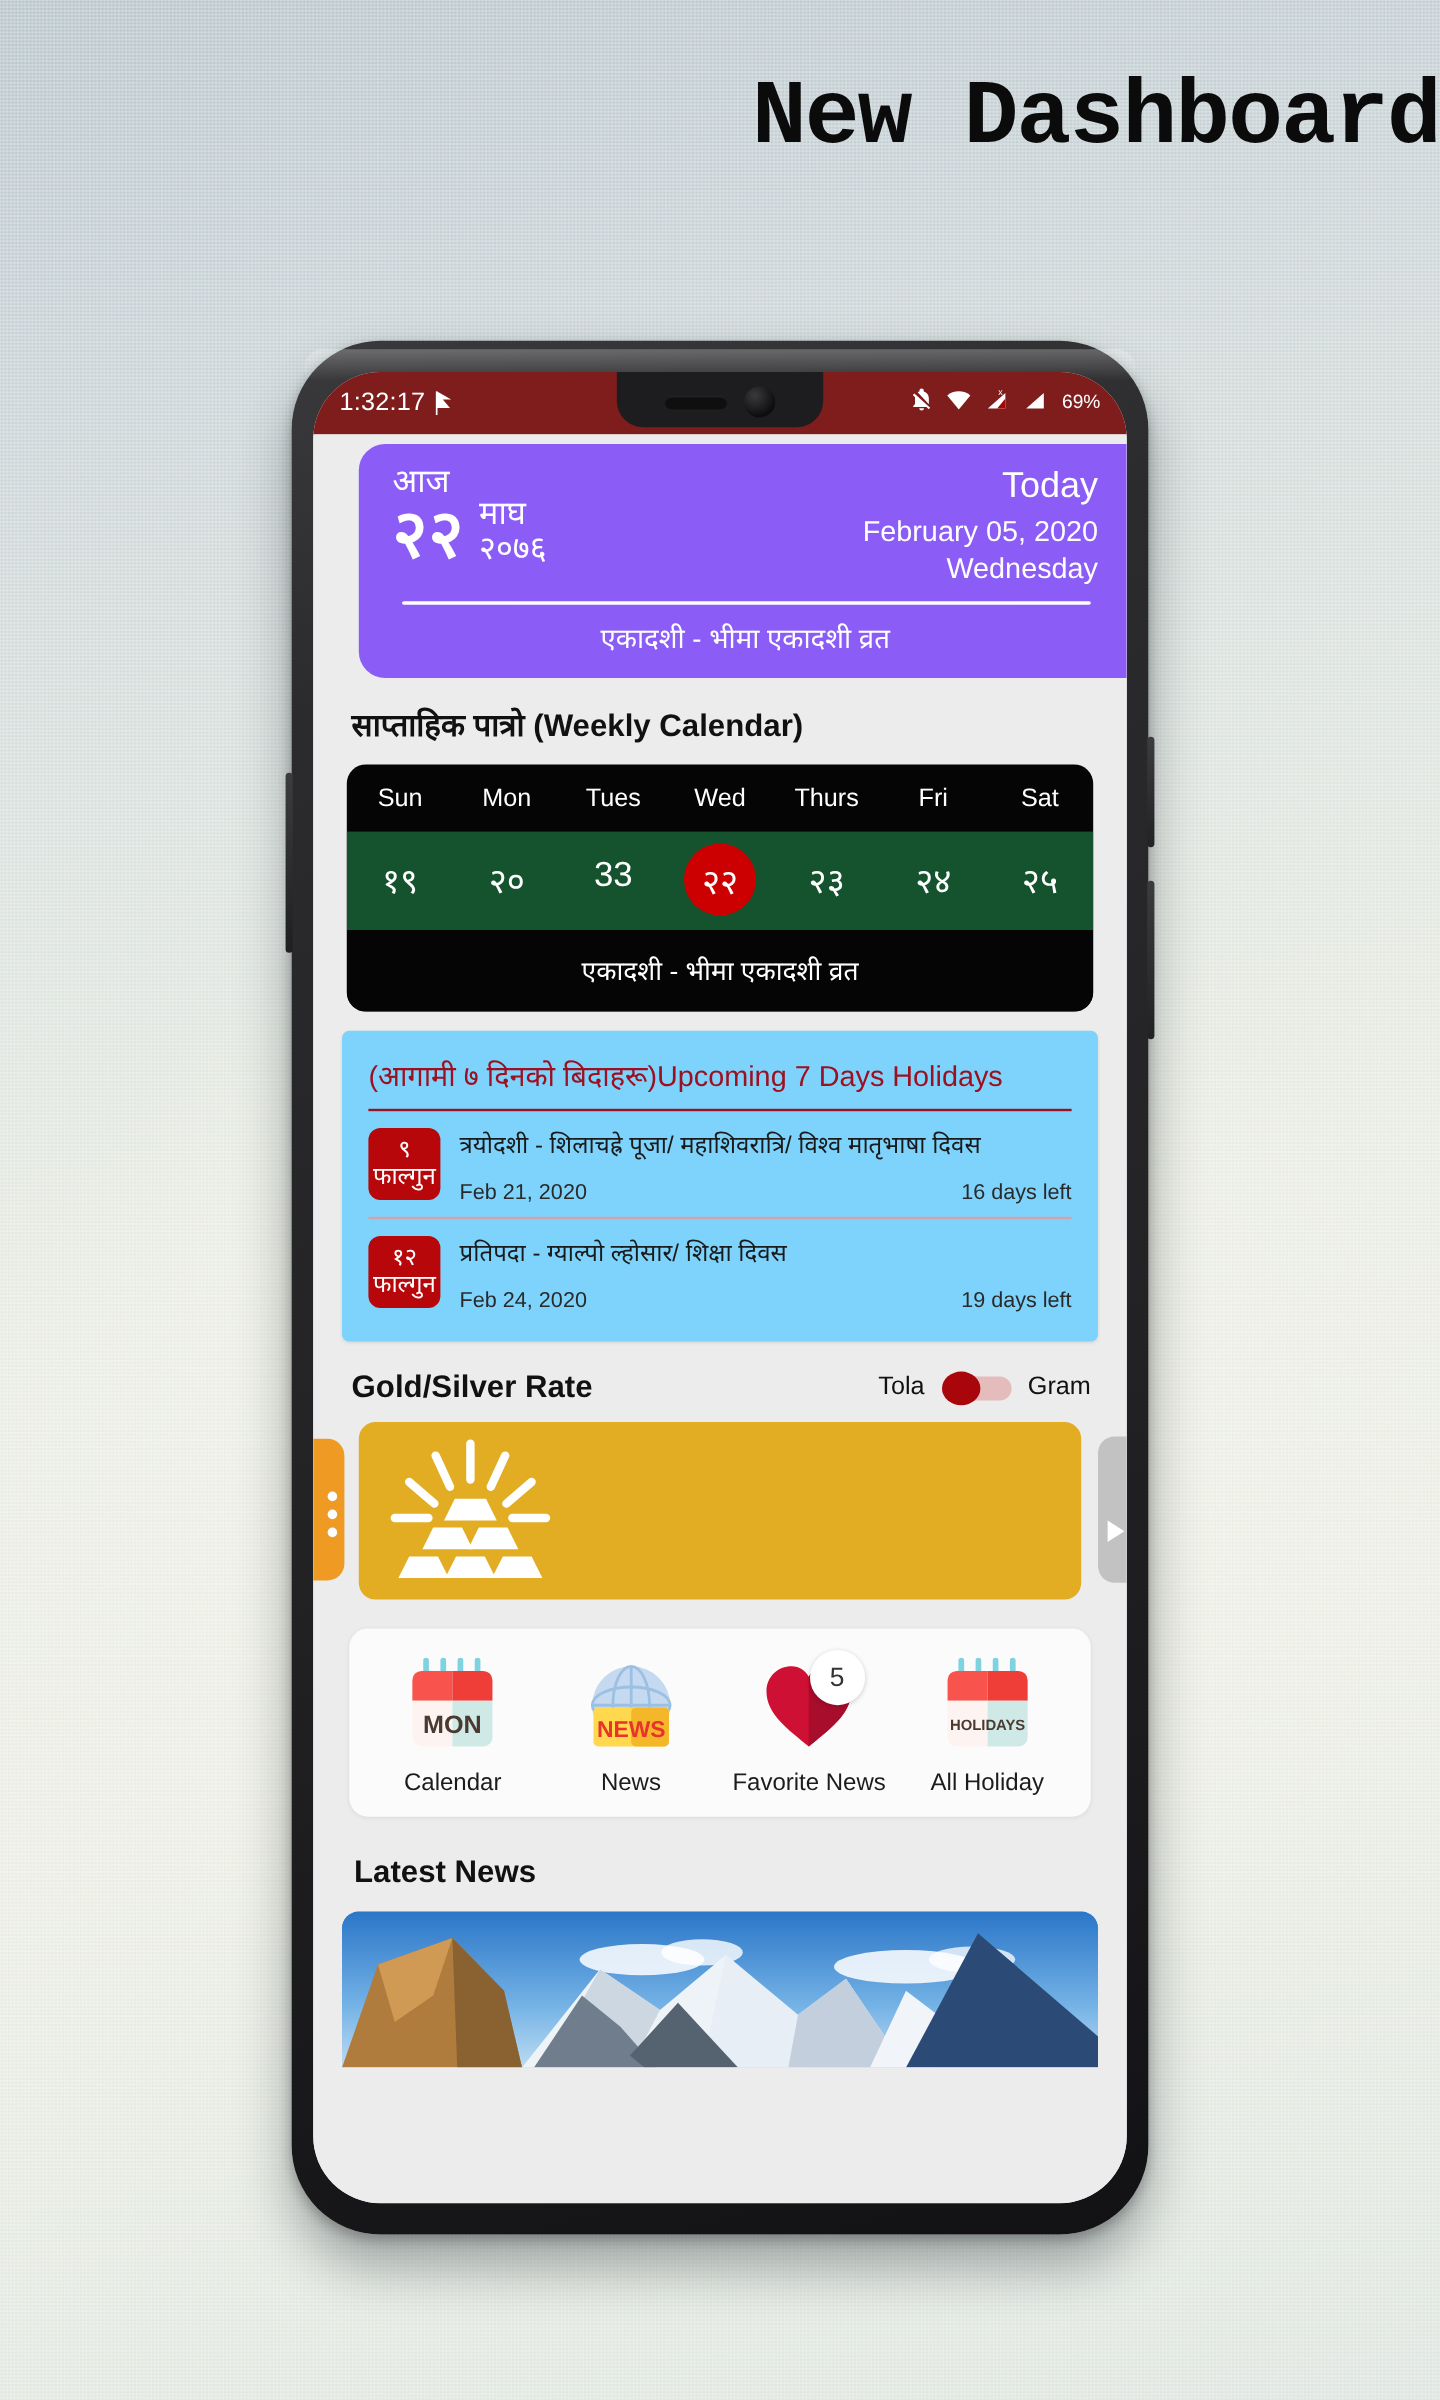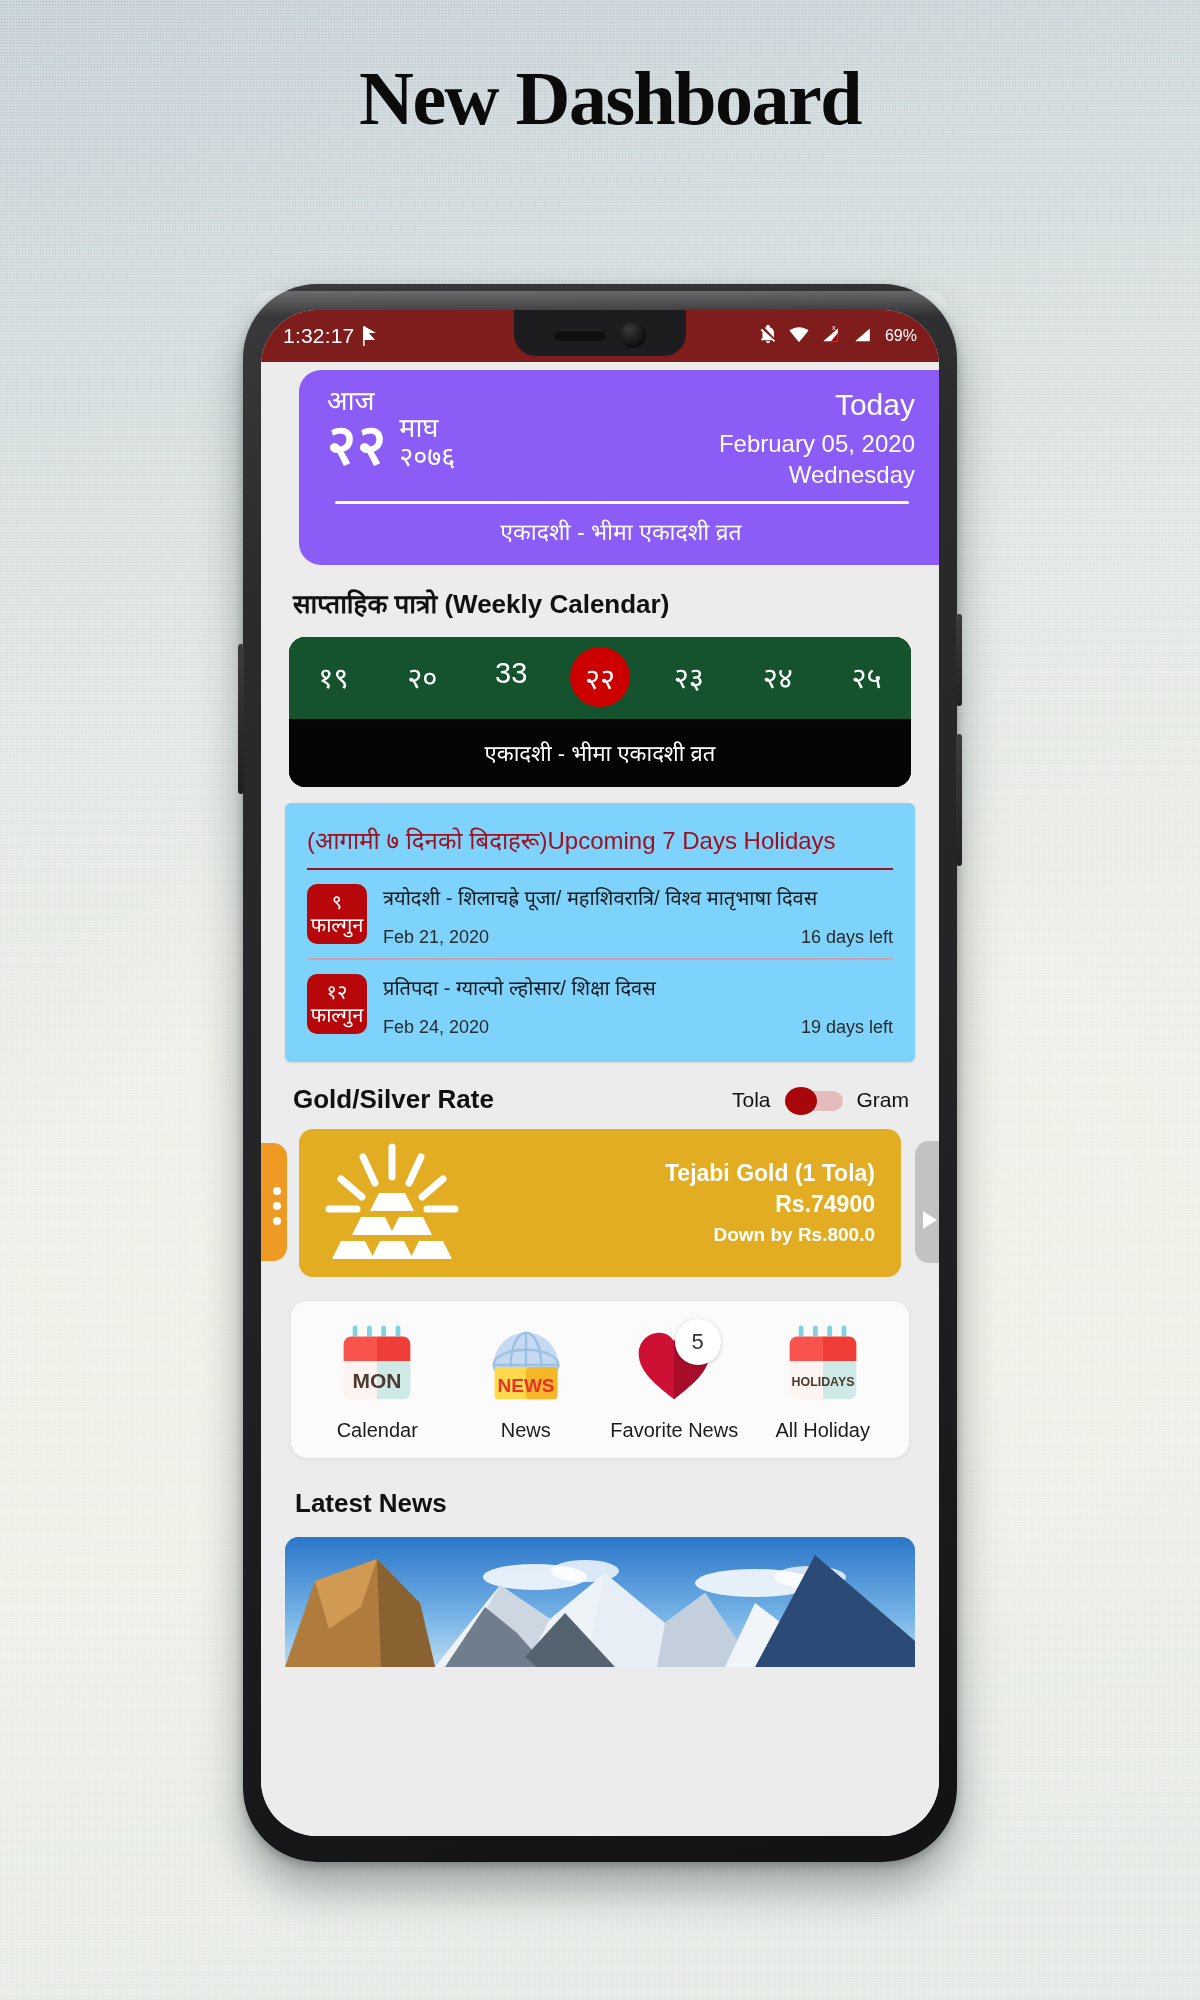--- a/index.html
+++ b/index.html
@@ -25,26 +25,26 @@
     background-image:
       repeating-linear-gradient(0deg, rgba(255,255,255,.45) 0 1px, rgba(0,0,0,.035) 1px 2px),
       repeating-linear-gradient(90deg, rgba(255,255,255,.40) 0 1px, rgba(0,0,0,.030) 1px 2px);
     background-size: 3px 3px, 3px 3px;
     mix-blend-mode: overlay;
   }
 
   
   #headline {
     position: absolute; left: 0; right: 0; top: 55px;
-    text-align: center;
+    text-align: right;
     font-size: 76px;
     font-weight: 700;
     letter-spacing: -1.5px;
     color: #0b0b0b;
-    font-family: Liberation Serif, serif;
+    font-family: Liberation Mono, monospace;
     font-stretch: condensed;
     padding-left: 20px;
   }
 
   
   #phone {
     position: absolute;
     left: 243px; top: 284px;
     width: 714px; height: 1578px;
     background: linear-gradient(165deg,#3a3a3c 0%, #2b2b2d 18%, #232325 55%, #18181a 85%, #121214 100%);
@@ -324,20 +324,29 @@
               <div class="en-weekday">Wednesday</div>
             </div>
           </div>
           <div class="today-rule"></div>
           <div class="today-tithi">एकादशी - भीमा एकादशी व्रत</div>
         </div>
 
         <div class="sec-title">साप्ताहिक पात्रो (Weekly Calendar)</div>
 
         <div id="weekcal">
+          <div class="wc-row" id="wc-headrow">
+              <div class="wc-cell wc-head">Sun</div>
+              <div class="wc-cell wc-head">Mon</div>
+              <div class="wc-cell wc-head">Tues</div>
+              <div class="wc-cell wc-head">Wed</div>
+              <div class="wc-cell wc-head">Thurs</div>
+              <div class="wc-cell wc-head">Fri</div>
+              <div class="wc-cell wc-head">Sat</div>
+            </div>
           <div class="wc-row wc-dates" id="wc-daterow">
               <div class="wc-cell wc-date">१९</div>
               <div class="wc-cell wc-date">२०</div>
               <div class="wc-cell wc-date">33</div>
               <div class="wc-cell wc-date active"><span class="pill" style="background: rgb(204, 0, 0);">२२</span></div>
               <div class="wc-cell wc-date">२३</div>
               <div class="wc-cell wc-date">२४</div>
               <div class="wc-cell wc-date">२५</div>
             </div>
           <div class="wc-note">एकादशी - भीमा एकादशी व्रत</div>
@@ -409,25 +418,20 @@
                   <line x1="12" y1="66" x2="40" y2="66"></line>
                   <line x1="138" y1="66" x2="110" y2="66"></line>
                 </g>
                 <path d="M62 50 h26 l9 18 h-44 z" fill="#fff"></path>
                 <path d="M44 74 h24 l9 18 h-42 z" fill="#fff"></path>
                 <path d="M82 74 h24 l9 18 h-42 z" fill="#fff"></path>
                 <path d="M24 98 h24 l9 18 h-42 z" fill="#fff"></path>
                 <path d="M63 98 h24 l9 18 h-42 z" fill="#fff"></path>
                 <path d="M102 98 h24 l9 18 h-42 z" fill="#fff"></path>
               </svg>
-            </span>
-            <span class="rate-text">
-              <span class="rate-name" style="display:block">Tejabi Gold (1 Tola)</span>
-              <span class="rate-val" style="display:block">Rs.74900</span>
-              <span class="rate-chg" style="display:block">Down by Rs.800.0</span>
             </span>
           </div>
 
           <div class="rate-card" id="peek-right" style="background: rgb(194, 194, 194);">
             <span class="tri"></span>
           </div>
         </div>
 
         <div id="quick">
             <div class="qa">

